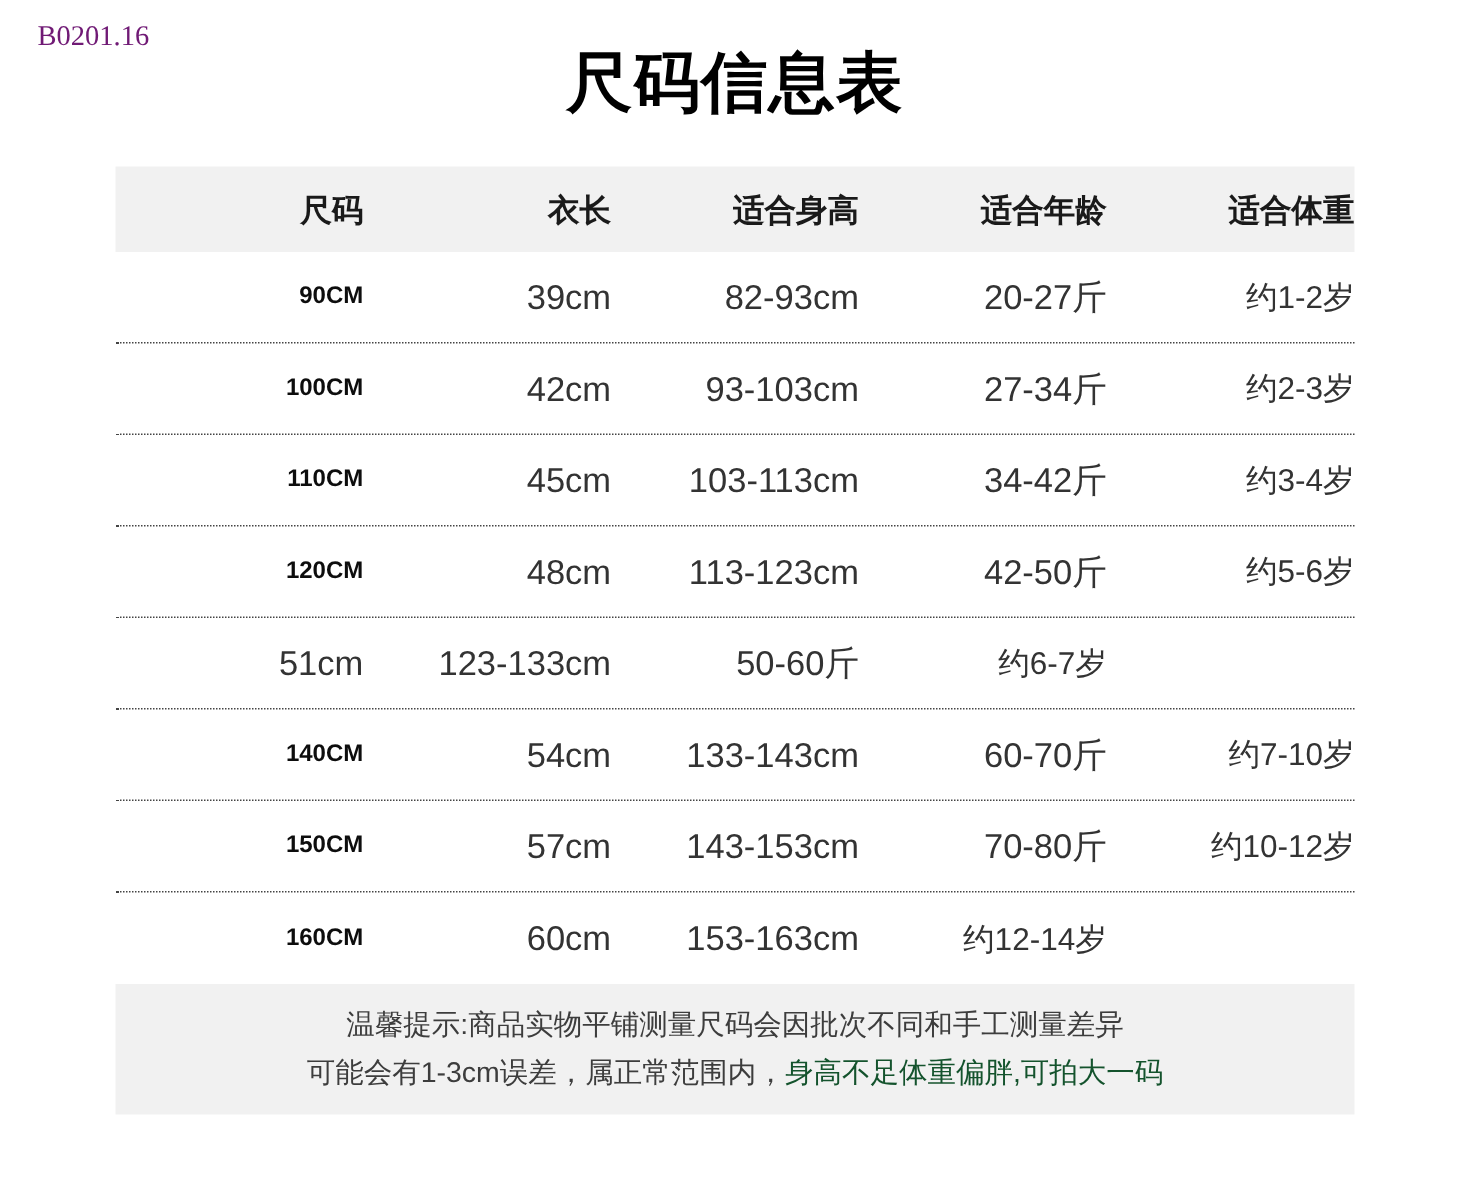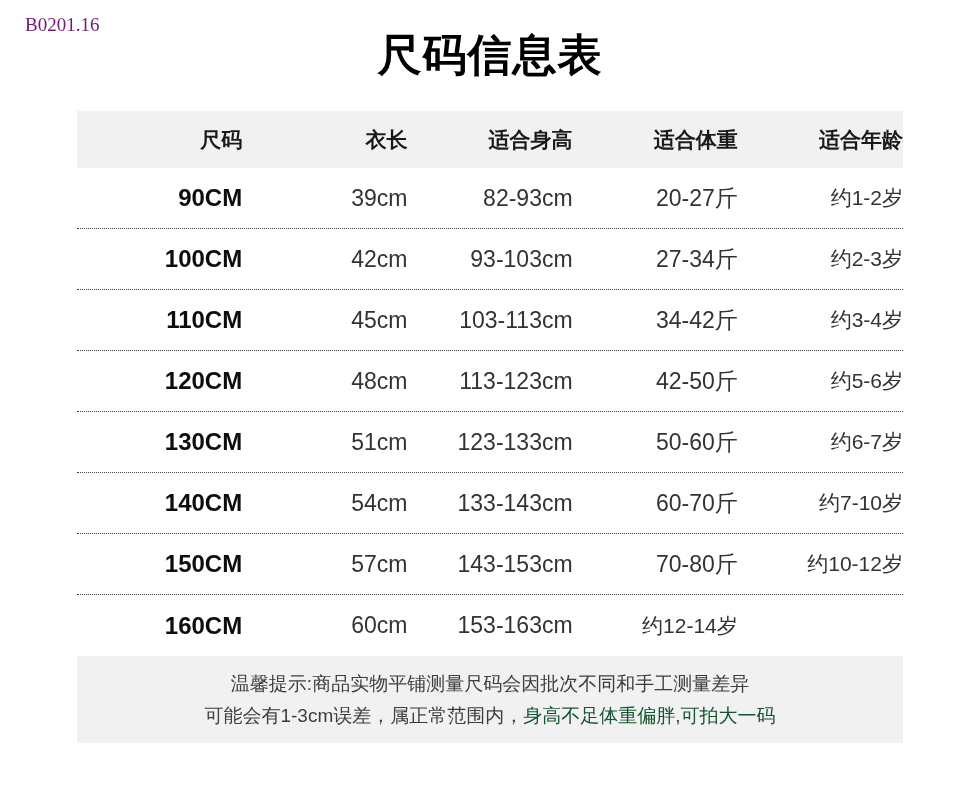--- a/index.html
+++ b/index.html
@@ -50,21 +50,21 @@
   .t-body .t-row {
     height: 61px;
     border-bottom: 1px dotted #444444;
   }
   .t-body .t-row:last-child { border-bottom: none; }
   .t-body .cell {
     font-size: 23px;
     color: #333333;
   }
   .t-body .cell.size-cell {
-    font-size: 24px;
+    font-size: 16px;
     font-weight: 700;
     color: #0d0d0d;
   }
   .t-body .cell.age-cell { font-size: 21px; }
   .note-box {
     position: absolute;
     left: 77px; top: 656px;
     width: 826px;
     height: 87px;
     background: #f1f1f1;
@@ -86,22 +86,22 @@
 <div class="product-code">B0201.16</div>
 
 <h1 class="page-title">尺码信息表</h1>
 
 <div class="table-wrap">
 
   <div class="t-row t-head">
     <div class="cell">尺码</div>
     <div class="cell">衣长</div>
     <div class="cell">适合身高</div>
+    <div class="cell">适合年龄</div>
     <div class="cell">适合体重</div>
-    <div class="cell">适合年龄</div>
   </div>
 
   <div class="t-body">
 
     <div class="t-row">
       <div class="cell size-cell">90CM</div>
       <div class="cell">39cm</div>
       <div class="cell">82-93cm</div>
       <div class="cell">20-27斤</div>
       <div class="cell age-cell">约1-2岁</div>
@@ -125,21 +125,20 @@
 
     <div class="t-row">
       <div class="cell size-cell">120CM</div>
       <div class="cell">48cm</div>
       <div class="cell">113-123cm</div>
       <div class="cell">42-50斤</div>
       <div class="cell age-cell">约5-6岁</div>
     </div>
 
     <div class="t-row">
-      <div class="cell size-cell">130CM</div>
       <div class="cell">51cm</div>
       <div class="cell">123-133cm</div>
       <div class="cell">50-60斤</div>
       <div class="cell age-cell">约6-7岁</div>
     </div>
 
     <div class="t-row">
       <div class="cell size-cell">140CM</div>
       <div class="cell">54cm</div>
       <div class="cell">133-143cm</div>

